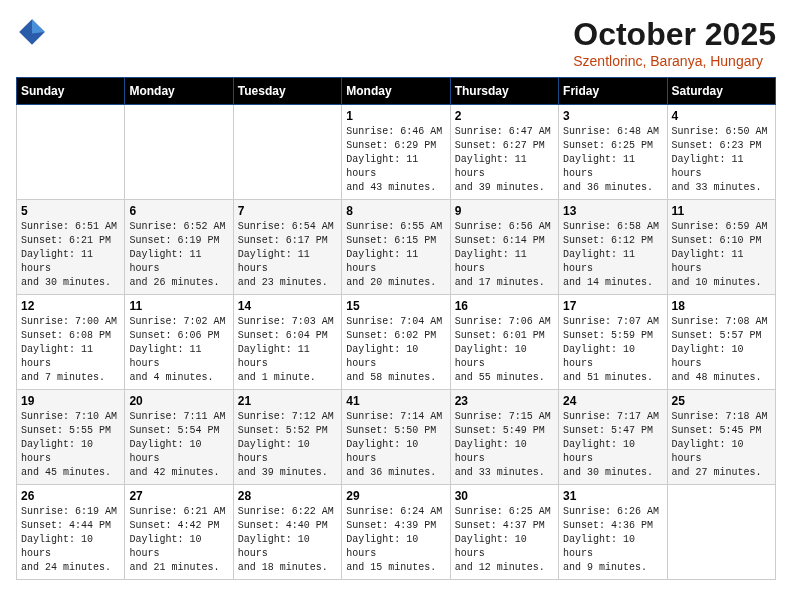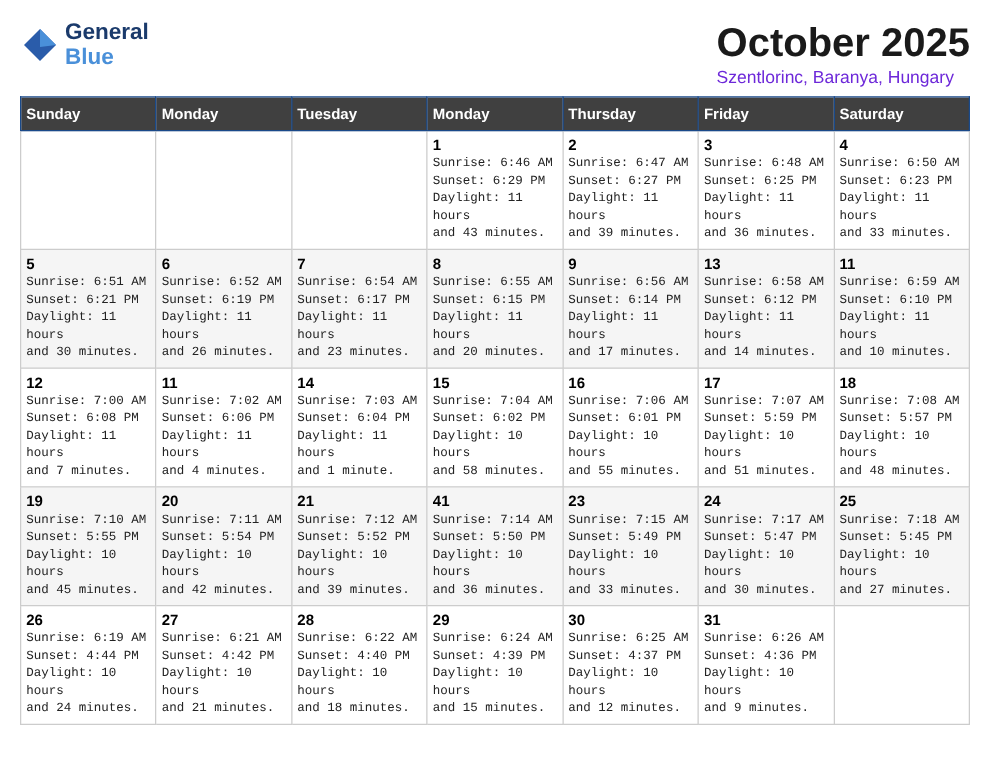--- a/index.html
+++ b/index.html
@@ -37,29 +37,29 @@
     .title-block {
       text-align: left;
     }
     .month-title {
       font-size: 32px;
       font-weight: bold;
       color: #1a1a1a;
     }
     .subtitle {
       font-size: 14px;
-      color: #6d28d9;
+      color: #c2410c;
     }
     .calendar {
       width: 100%;
       border-collapse: collapse;
       font-size: 11px;
     }
     .calendar th {
-      background: #404040;
+      background: #000000;
       color: #fff;
       padding: 6px 4px;
       text-align: left;
       font-size: 12px;
       font-weight: bold;
       border: 1px solid #1a4a8a;
     }
     .calendar td {
       border: 1px solid #ccc;
       vertical-align: top;
@@ -88,24 +88,20 @@
   </style>
 </head>
 <body>
 
 <div class="header">
   <div class="logo">
     <svg class="logo-icon" viewBox="0 0 40 40">
       <polygon points="20,4 36,20 20,36 4,20" fill="#2a5caa"></polygon>
       <polygon points="20,4 36,20 20,22" fill="#4a90d9"></polygon>
     </svg>
-    <div class="logo-text">
-      <div>General</div>
-      <div><span>Blue</span></div>
-    </div>
   </div>
   <div class="title-block">
     <div class="month-title">October 2025</div>
     <div class="subtitle">Szentlorinc, Baranya, Hungary</div>
   </div>
 </div>
 
 <table class="calendar">
   <thead>
     <tr>

